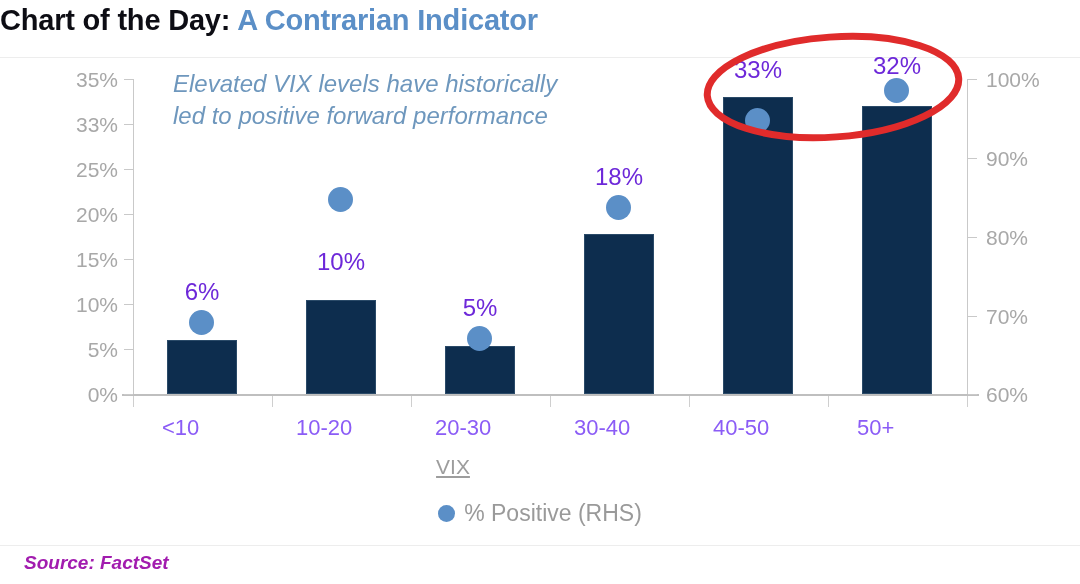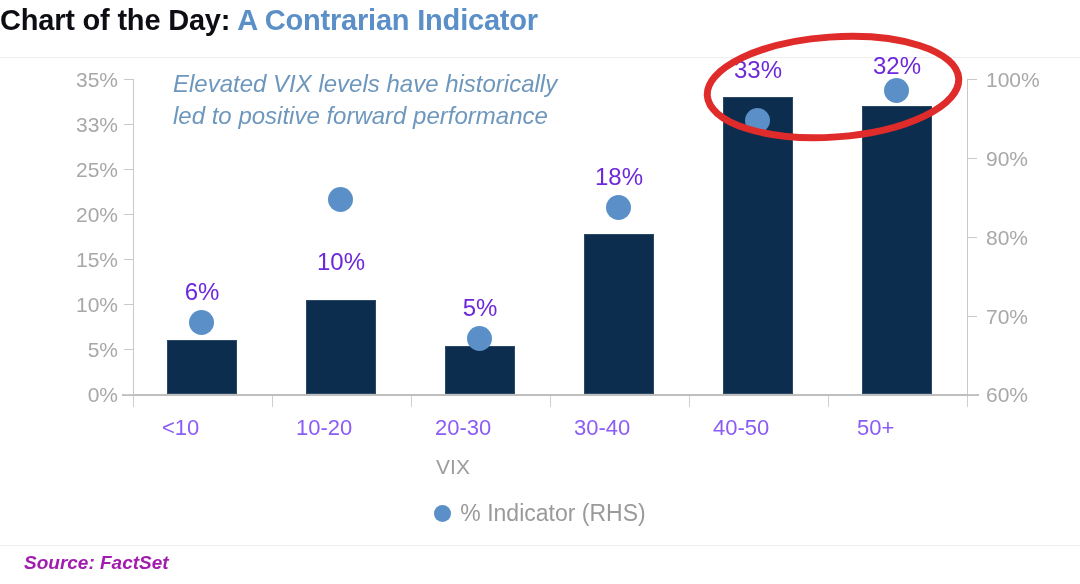--- a/index.html
+++ b/index.html
@@ -139,20 +139,21 @@
 
   .axis-title {
     position: absolute;
     left: 0;
     top: 456px;
     width: 906px;
     text-align: center;
     font-size: 21px;
     color: #9d9d9d;
     line-height: 1;
+    text-decoration: underline;
   }
 
   
   .annotation {
     position: absolute;
     left: 173px;
     top: 68px;
     width: 470px;
     font-size: 24px;
     font-style: italic;
@@ -316,21 +317,21 @@
     <div>led to positive forward performance</div>
   </div>
 
   <svg class="ellipse-svg" viewBox="0 0 280 120">
     <ellipse cx="133" cy="57" rx="126" ry="50" fill="none" stroke="#e02b2b" stroke-width="7" transform="rotate(-4 133 57)"></ellipse>
   </svg>
 
   <div class="legend">
     <div class="legend-item">
       <span class="legend-swatch-circle"></span>
-      <span>% Indicator (RHS)</span>
+      <span>% Positive (RHS)</span>
     </div>
   </div>
 
   <div class="hairline-bottom"></div>
 
   <div class="source">Source: FactSet</div>
 
 </div>
 
 </body></html>

